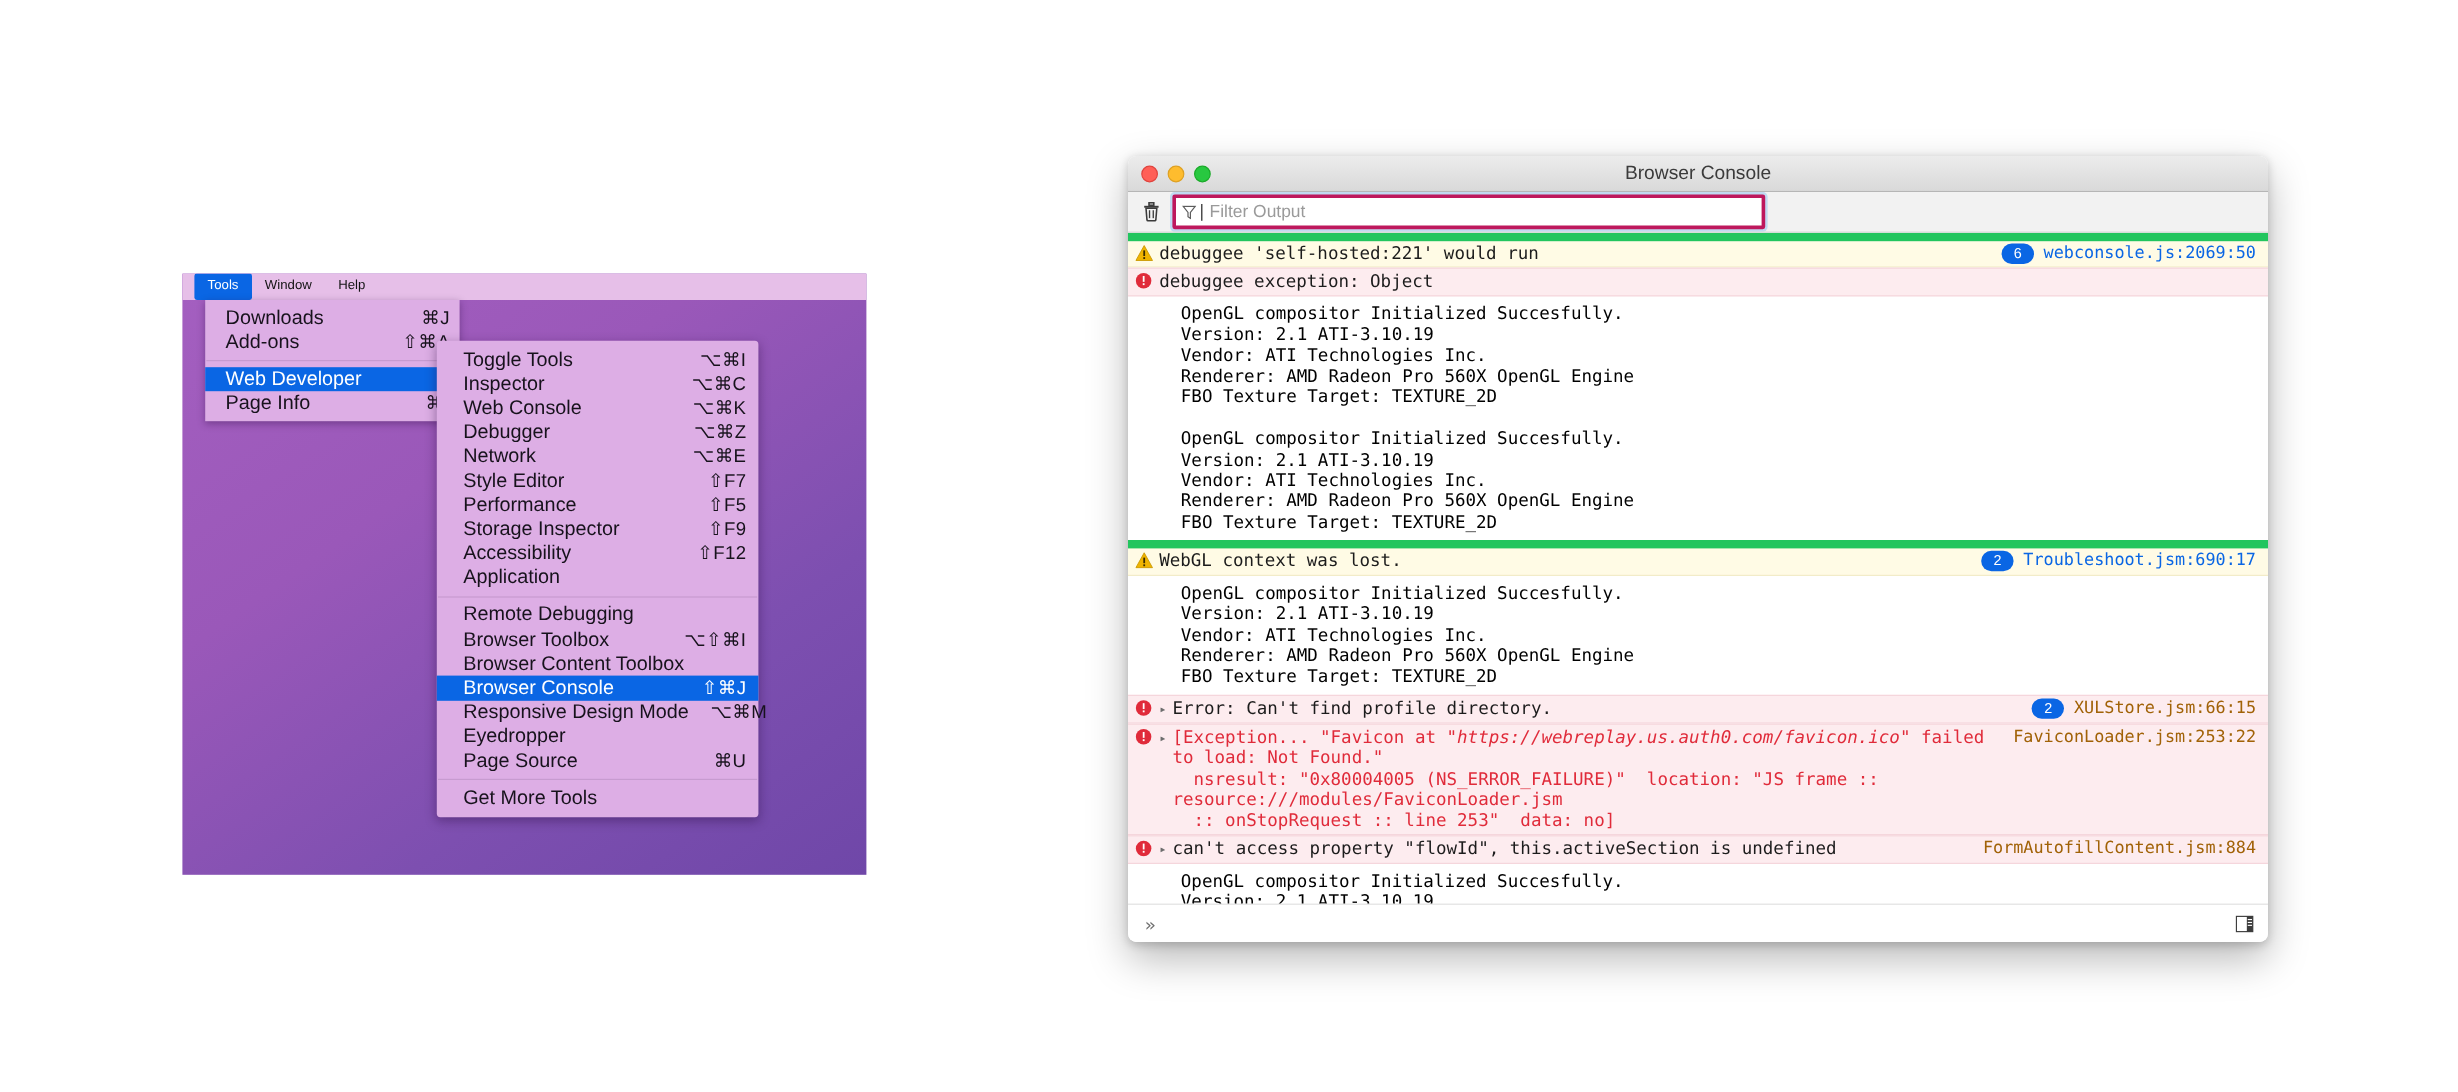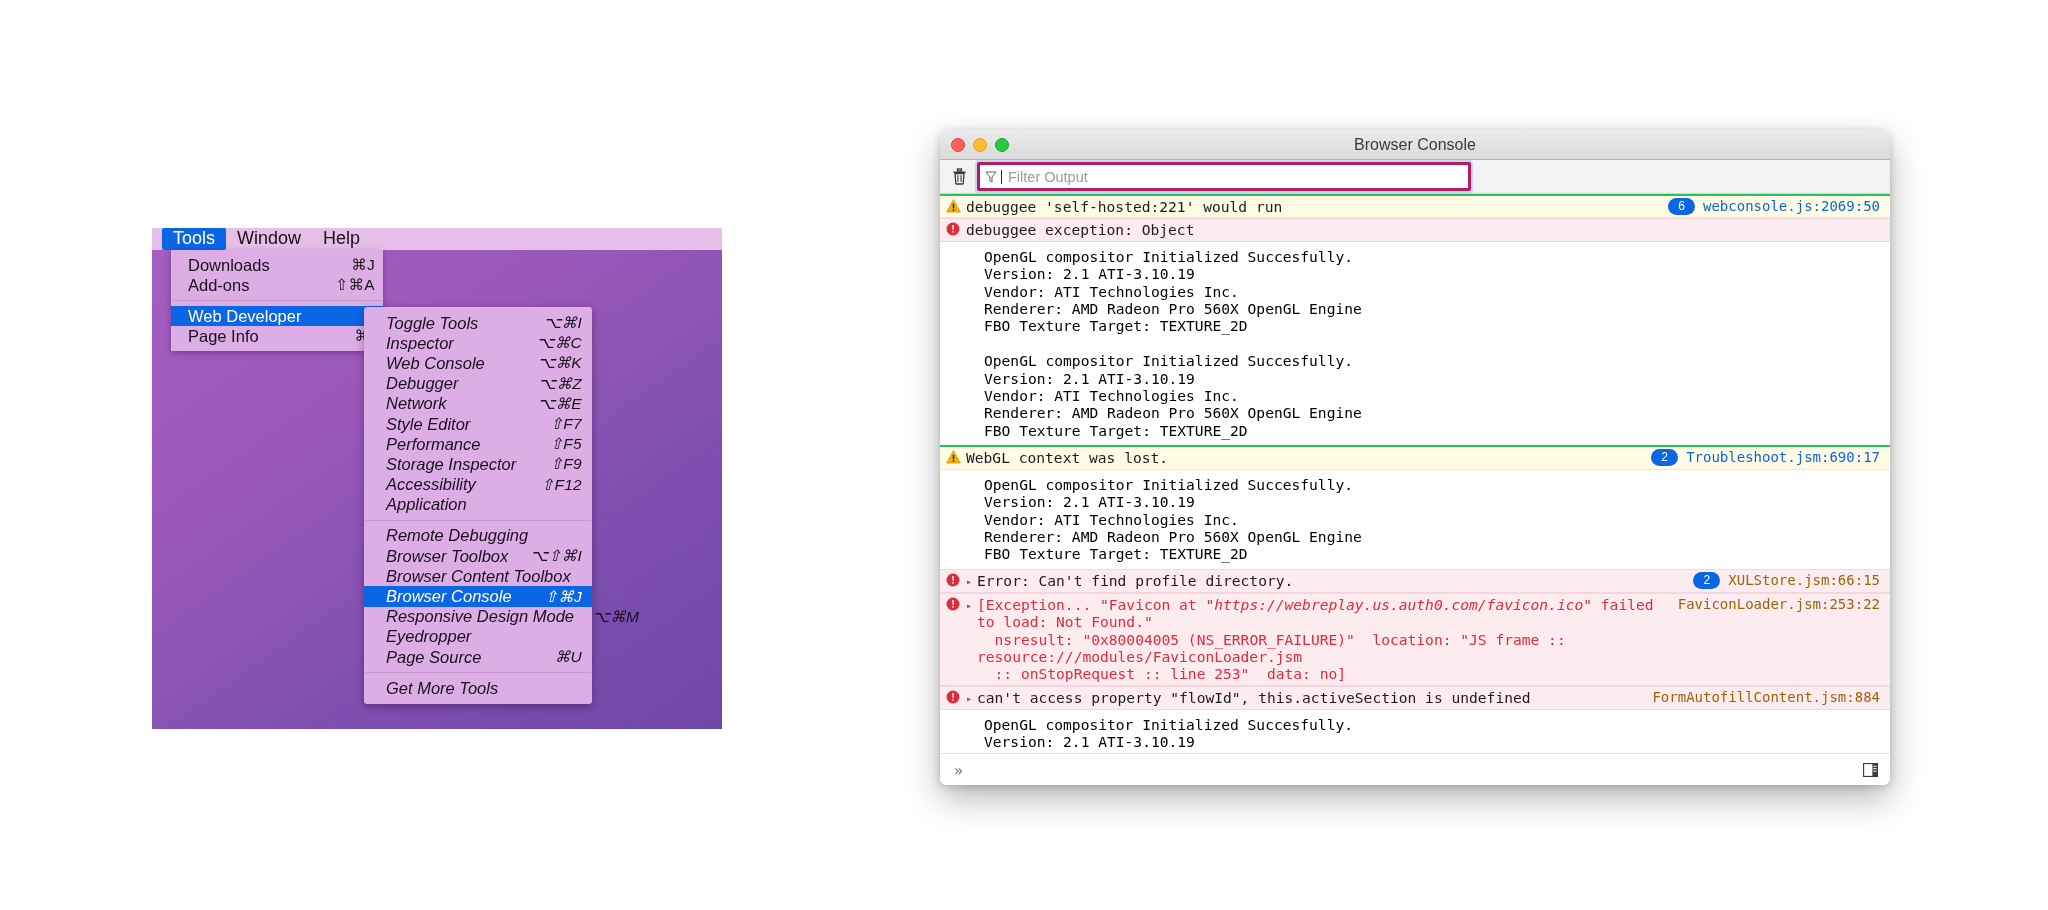--- a/index.html
+++ b/index.html
@@ -17,21 +17,21 @@
     left: 152px; top: 228px;
     width: 570px; height: 501px;
     background: linear-gradient(145deg,#a45fc0 0%, #9a58b9 35%, #7d4fb0 70%, #6f47a8 100%);
     overflow: hidden;
   }
   .menubar {
     height: 22px;
     background: #e6bfe8;
     display: flex; align-items: center;
     padding-left: 10px;
-    font-size: 18px;
+    font-size: 11px;
     color: #131313;
   }
   .menubar .mb-item {
     padding: 2px 11px 3px 11px;
     line-height: 17px;
     border-radius: 2px;
   }
   .menubar .mb-item.active {
     background: #0a66e4;
     color: #ffffff;
@@ -69,29 +69,28 @@
   .mi.sel { background: #0a66e4; color: #fff; }
   .mi.sel .mi-key, .mi.sel .mi-arrow { color: #fff; }
   .mi-sep {
     height: 1px; background: #c79bd0;
     margin: 5px 1px 5px 1px;
   }
 
   
   .submenu {
     position: absolute;
-    left: 212px; top: 79px;
-    width: 228px;
+    left: 212px; top: 56px;
+    width: 268px;
     background: #ddaee5;
     box-shadow: 0 3px 9px rgba(40,10,60,.40);
     padding: 6px 0 6px 0;
     font-size: 16.5px;
     color: #17121c;
     border-radius: 3px;
-    font-style: italic;
   }
   .submenu .mi { height: 20.2px; padding: 0 10px 0 22px; }
   .submenu .mi .mi-key { font-size: 15.5px; }
 
   
   .console-win {
     position: absolute;
     left: 940px; top: 130px;
     width: 950px; height: 655px;
     background: #ffffff;
@@ -186,21 +185,21 @@
     font-size: 14.6px;
     line-height: 17.4px;
     color: #1c1c1c;
   }
   .row {
     display: flex;
     align-items: flex-start;
     padding: 2px 0 2px 0;
     position: relative;
   }
-  .row.warn { background: #fffbe5; border-top: 2px solid #22c55e; border-bottom: 1px solid #f2ecc8; }
+  .row.warn { background: #fffbe5; border-top: 7px solid #22c55e; border-bottom: 1px solid #f2ecc8; }
   .row.err  { background: #fdecef; border-top: 1px solid #f5d6dc; border-bottom: 1px solid #f5d6dc; }
   .icon-cell {
     flex: 0 0 auto;
     width: 26px;
     display: flex; justify-content: center;
     padding-top: 1px;
   }
   .twisty {
     flex: 0 0 auto;
     width: 11px;

